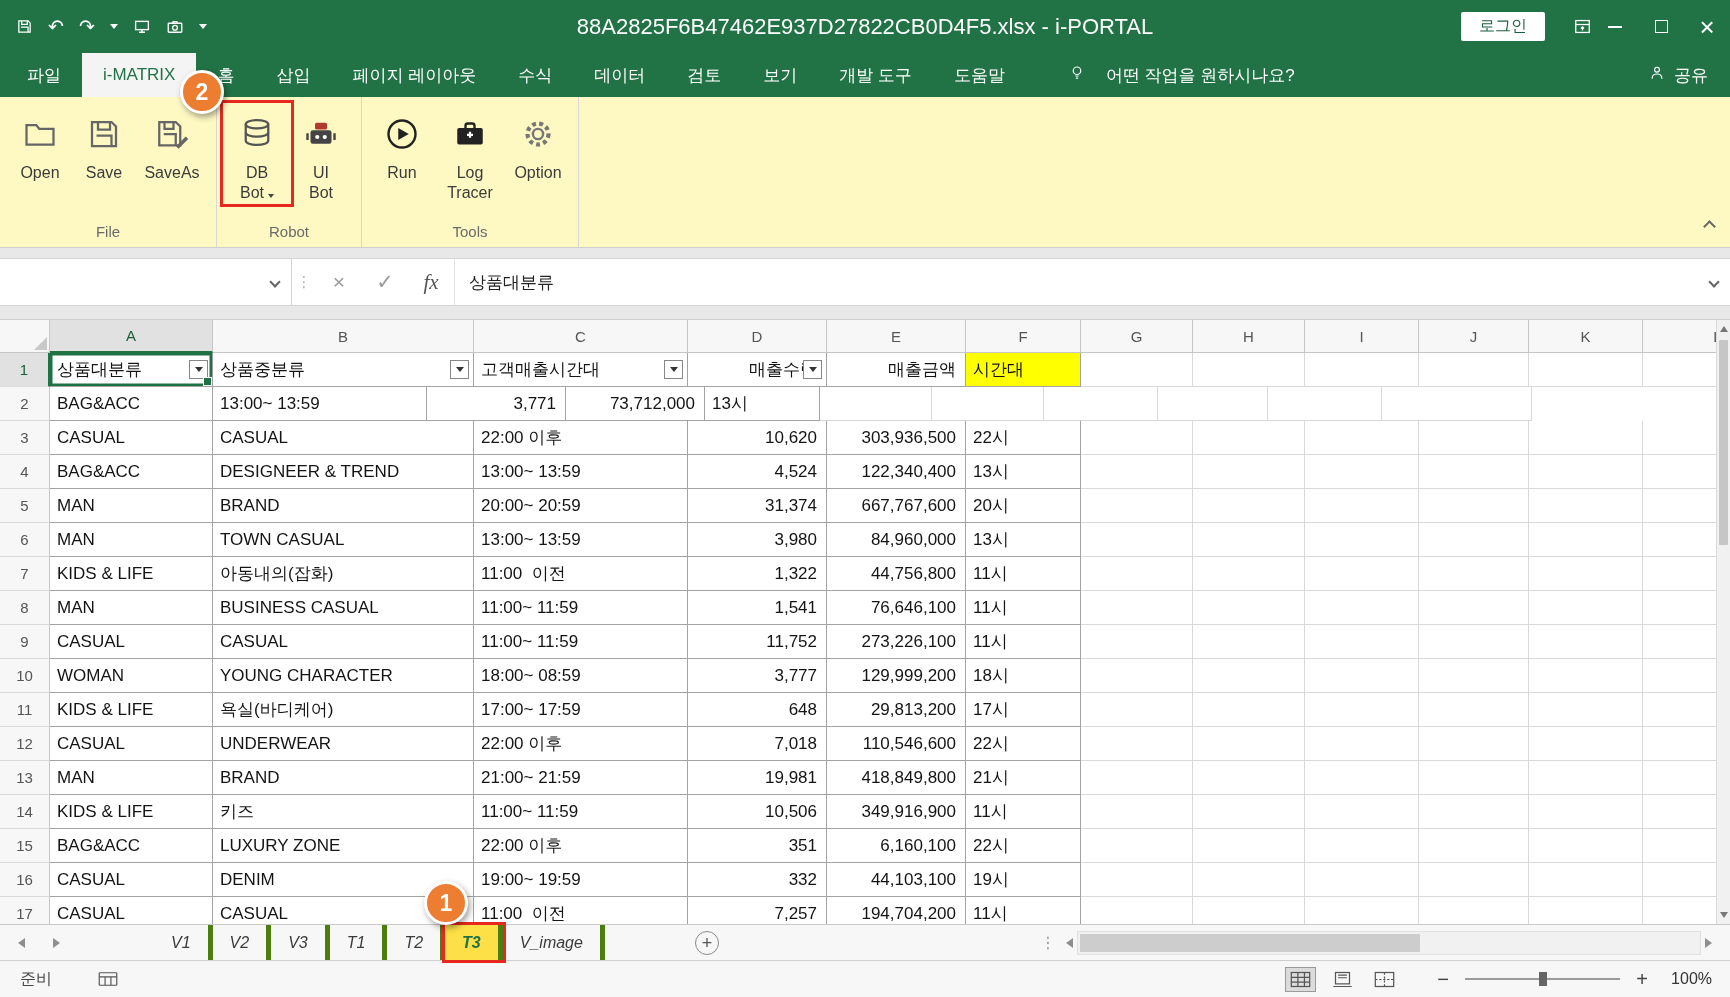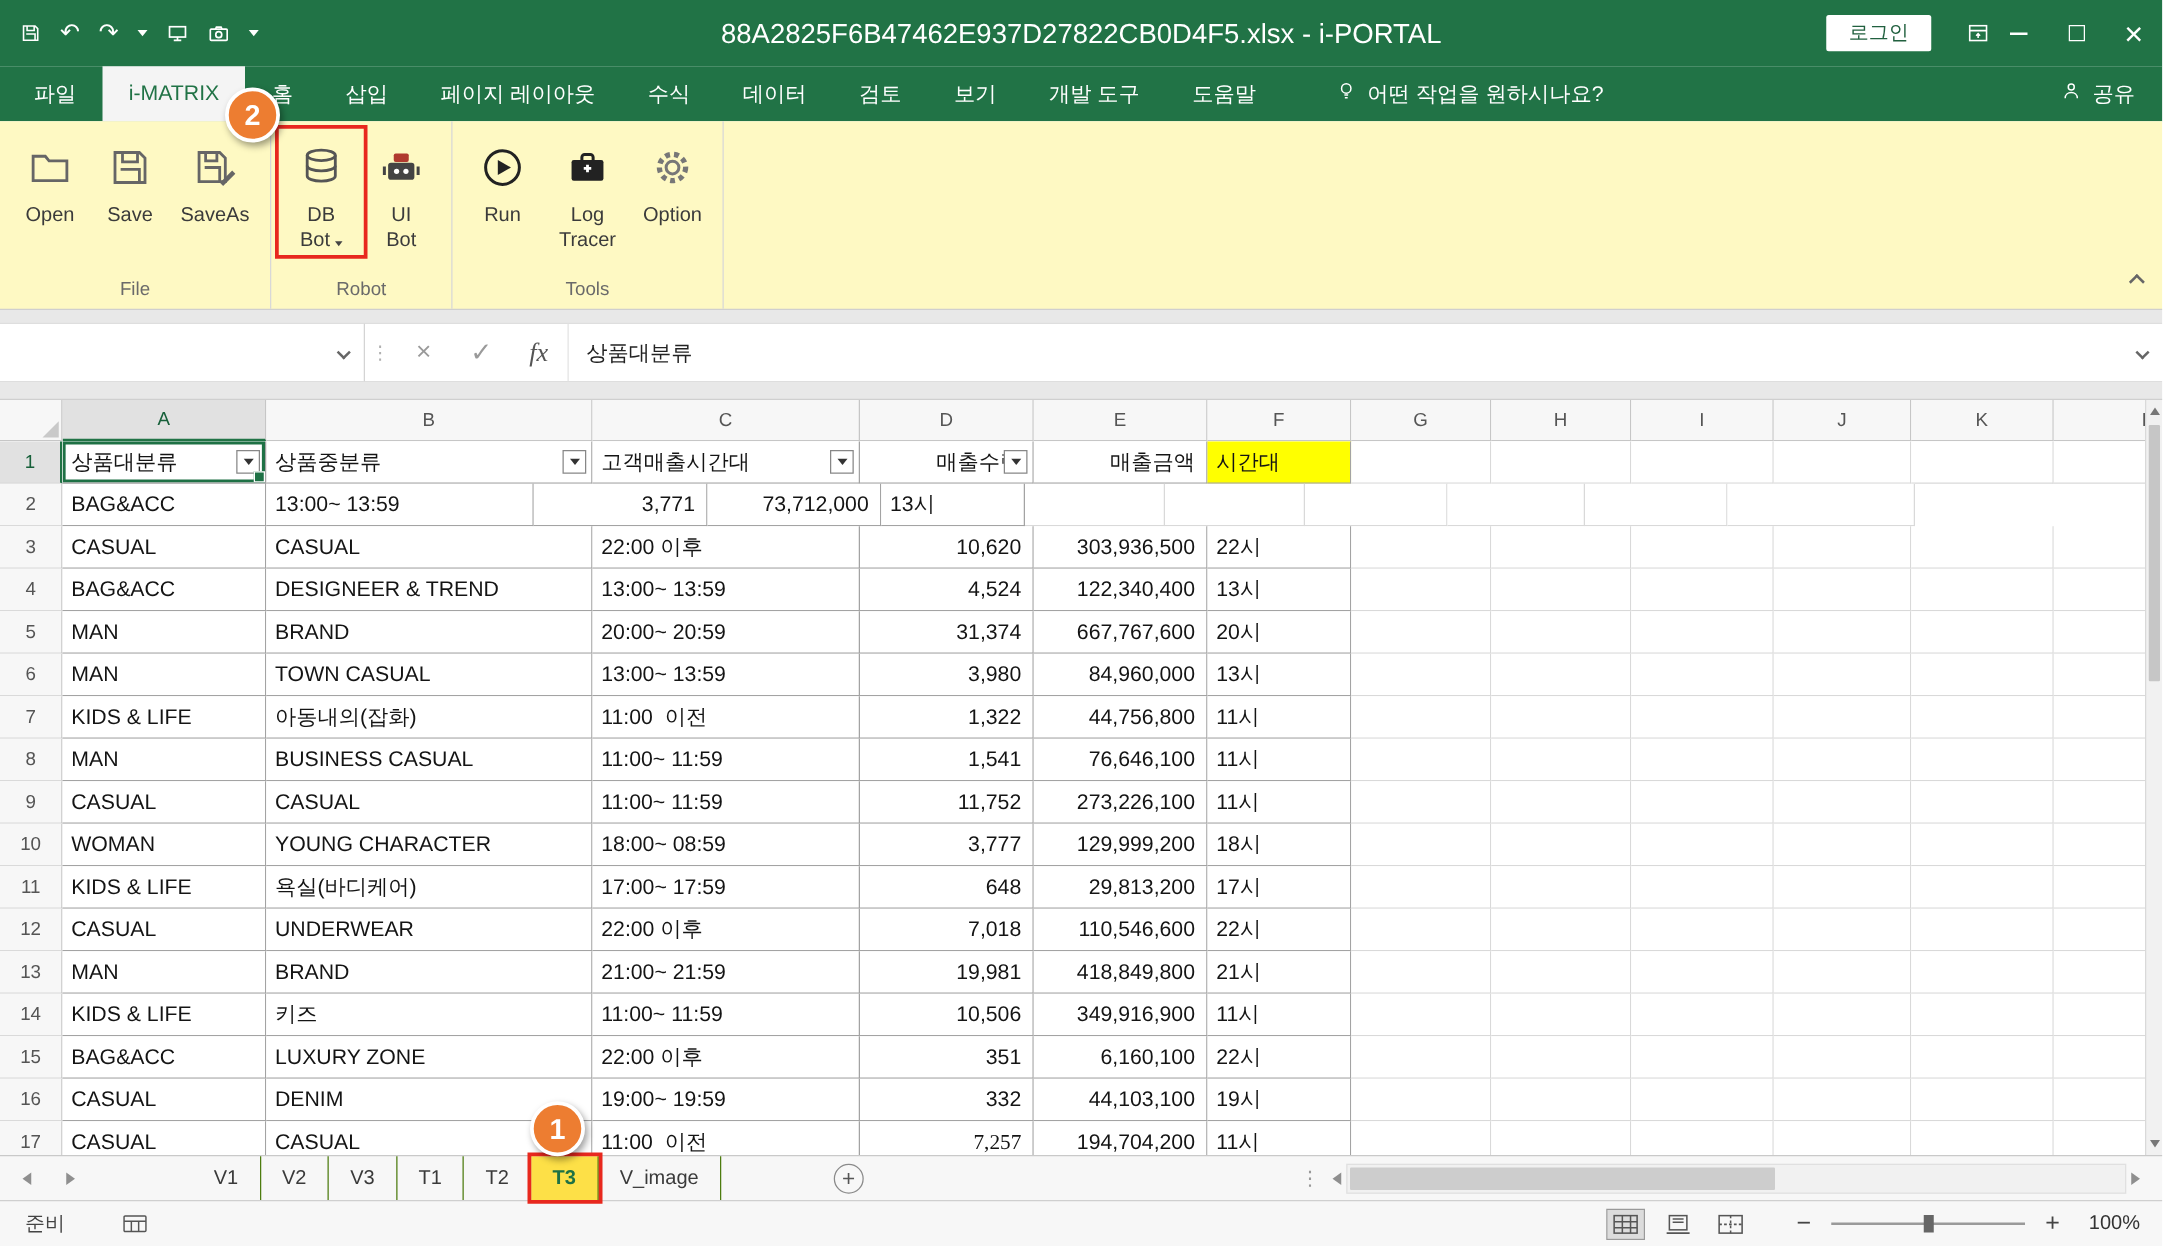--- a/index.html
+++ b/index.html
@@ -20,21 +20,21 @@
   .win-btn { width:46px; height:53px; display:flex; align-items:center; justify-content:center; cursor:pointer; }
   .min-glyph { display:inline-block; width:14px; border-top:2px solid #fff; }
   .max-glyph { display:inline-block; width:13px; height:13px; border:1.6px solid #fff; }
   .close-glyph { font-size:26px; line-height:1; }
 
   
   .tabrow { height:44px; background:#217346; display:flex; align-items:stretch; position:relative; }
   .rtabs { display:flex; padding-left:6px; }
   .rtab { padding:0 21px; display:flex; align-items:center; color:#fff; font-size:17px; white-space:nowrap; cursor:pointer; }
   .rtab.active { background:#f4f4f4; color:#217346; }
-  .tellme { display:flex; align-items:center; gap:8px; color:#fff; font-size:17px; margin-left:42px; cursor:text; }
+  .tellme { display:flex; align-items:center; gap:20px; color:#fff; font-size:17px; margin-left:42px; cursor:text; }
   .share { position:absolute; right:22px; top:0; bottom:0; display:flex; align-items:center; gap:8px; color:#fff; font-size:17px; cursor:pointer; }
 
   
   .ribbon { height:151px; background:#fef9c3; display:flex; border-bottom:1px solid #cfcfcf; position:relative; }
   .rgroup { display:flex; flex-direction:column; border-right:1px solid #d8d8d8; padding:0 8px; }
   .rbtns { flex:1; display:flex; align-items:flex-start; padding-top:8px; }
   .rbtn { width:64px; display:flex; flex-direction:column; align-items:center; cursor:pointer; }
   .rbtn.wide { width:72px; }
   .ric { height:58px; display:flex; align-items:center; justify-content:center; }
   .rlabel { font-size:16px; color:#3b3b3b; text-align:center; line-height:1.22; }
@@ -86,21 +86,21 @@
   .vs-thumb { position:absolute; left:2px; right:2px; top:20px; height:205px; background:#c6c6c6; border-radius:1px; }
   .tri-up { width:0;height:0;border-left:4px solid transparent;border-right:4px solid transparent;border-bottom:6px solid #777; }
   .tri-down { width:0;height:0;border-left:4px solid transparent;border-right:4px solid transparent;border-top:6px solid #777; }
   .tri-left { width:0;height:0;border-top:5px solid transparent;border-bottom:5px solid transparent;border-right:7px solid #8f8f8f; }
   .tri-right { width:0;height:0;border-top:5px solid transparent;border-bottom:5px solid transparent;border-left:7px solid #8f8f8f; }
 
   
   .sheetbar { height:36px; background:#f7f7f7; border-top:1px solid #c9c9c9; display:flex; align-items:center; position:relative; }
   .sheetnav { display:flex; align-items:center; gap:28px; padding-left:18px; width:96px; }
   .sheettabs { display:flex; height:100%; margin-left:58px; }
-  .sheet-tab { padding:0 17px; display:flex; align-items:center; font-size:16px; color:#3a3a3a; border-right:1px solid #4d7c0f; height:100%; cursor:pointer; white-space:nowrap; }
+  .sheet-tab { padding:0 17px; display:flex; align-items:center; font-size:16px; color:#3a3a3a; border-right:5px solid #4d7c0f; height:100%; cursor:pointer; white-space:nowrap;font-style:italic; }
   .sheet-tab.active { background:#fde047; color:#1e7145; font-weight:bold; outline:3px solid #e8281e; outline-offset:0; position:relative; z-index:3; }
   .addsheet { width:24px; height:24px; border-radius:50%; border:1px solid #8a8a8a; color:#555; display:flex; align-items:center; justify-content:center; font-size:18px; line-height:1; margin-left:90px; cursor:pointer; }
   .sb-dots { position:absolute; left:1040px; color:#999; font-size:16px; cursor:col-resize; }
   .hscroll { position:absolute; left:1066px; right:18px; top:50%; transform:translateY(-50%); height:24px; display:flex; align-items:center; gap:4px; }
   .hs-track { flex:1; height:100%; background:#f1f1f1; border:1px solid #e0e0e0; position:relative; }
   .hs-thumb { position:absolute; left:2px; top:2px; bottom:2px; width:340px; background:#cdcdcd; border-radius:1px; }
 
   
   .statusbar { height:37px; background:#f7f7f7; border-top:1px solid #cfcfcf; display:flex; align-items:center; font-size:16px; color:#444; }
   .ready { margin-left:20px; }
@@ -788,21 +788,21 @@
             <div class="row-h">17</div>
             <div class="cell table" style="width: 163px;">
               <span class="cell-text">CASUAL</span>
             </div>
             <div class="cell table" style="width: 261px;">
               <span class="cell-text">CASUAL</span>
             </div>
             <div class="cell table" style="width: 214px;">
               <span class="cell-text">11:00  이전</span>
             </div>
-            <div class="cell table num" style="width: 139px; font-family: Liberation Serif, serif;">
+            <div class="cell table num" style="width: 139px;">
               <span class="cell-text">7,257</span>
             </div>
             <div class="cell table num" style="width: 139px;">
               <span class="cell-text">194,704,200</span>
             </div>
             <div class="cell table" style="width: 115px;">
               <span class="cell-text">11시</span>
             </div>
             <div class="cell" style="width: 112px;"></div>
             <div class="cell" style="width: 112px;"></div>

